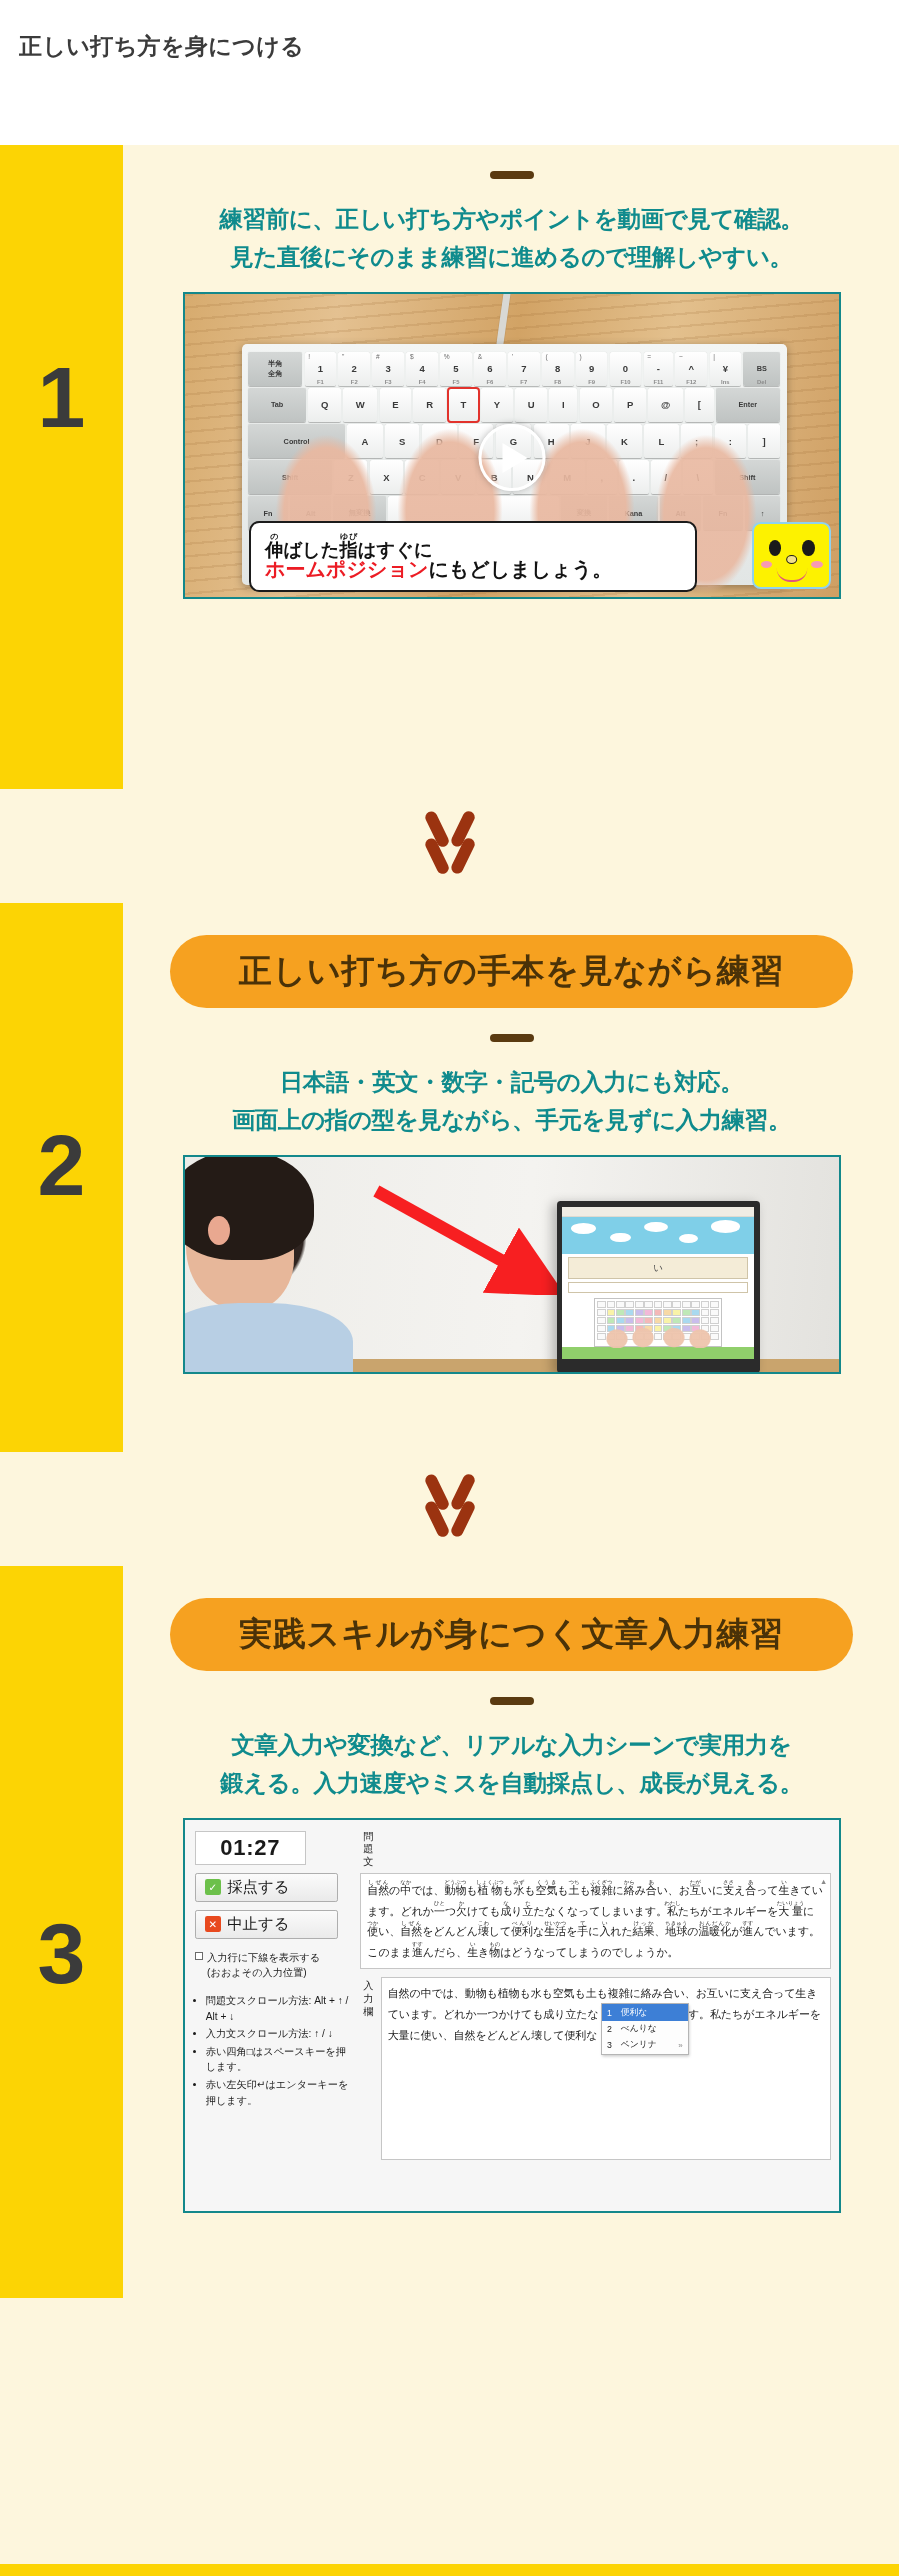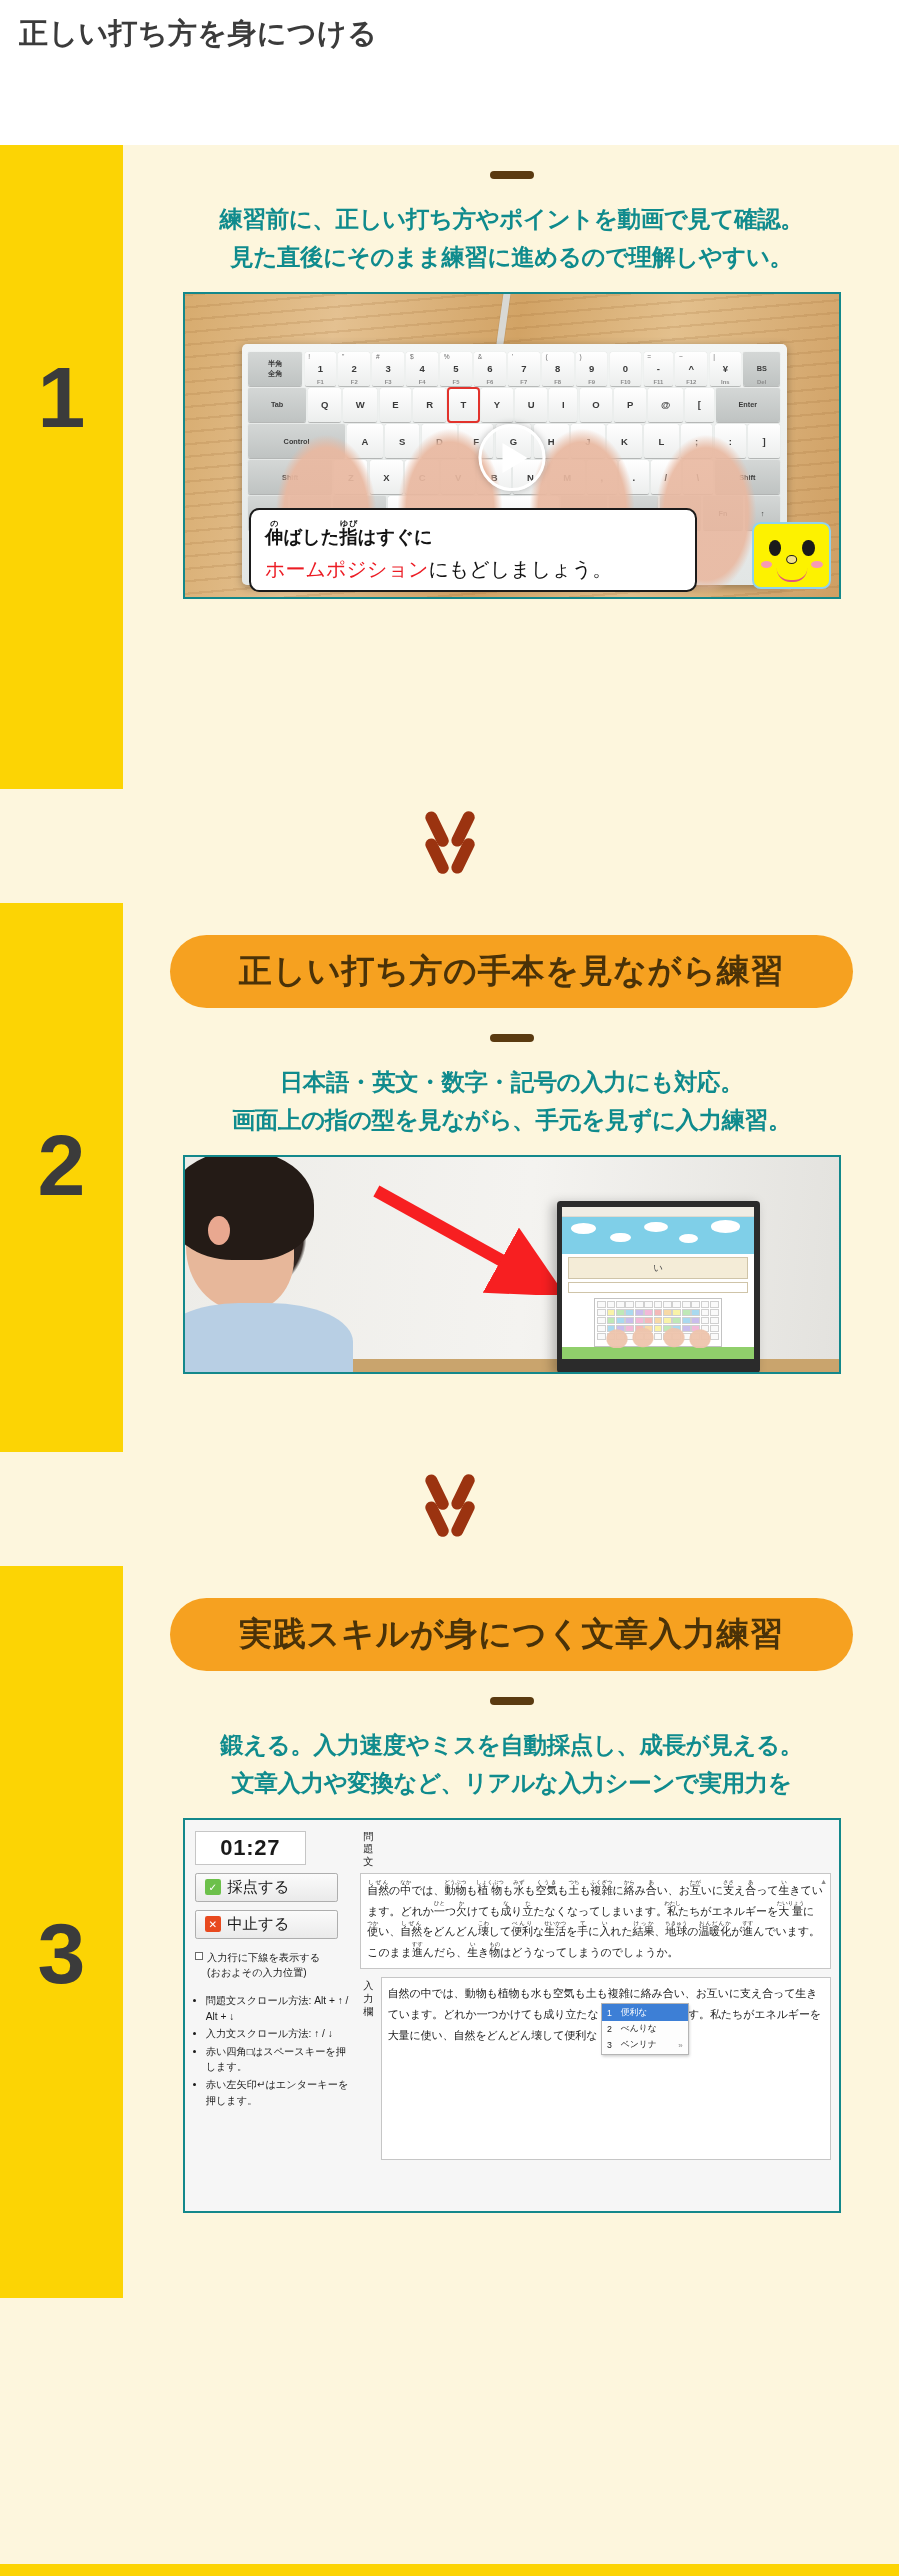--- a/index.html
+++ b/index.html
@@ -7,22 +7,22 @@
   html, body {
     width:900px;
     font-family:"Liberation Sans","DejaVu Sans",sans-serif;
     background:#ffffff;
   }
   .page { position:relative; width:900px; height:2576px; background:#fdf6dd; overflow:hidden; }
 
   
   .header { position:relative; width:900px; height:145px; background:#ffffff; }
   .header-sub {
-    position:absolute; left:19px; top:14px;
-    font-size:29px; font-weight:bold; color:#3b3b3b;
+    position:absolute; left:19px; top:31px;
+    font-size:23px; font-weight:bold; color:#3b3b3b;
     letter-spacing:0.4px;
   }
   .header-main {
     position:absolute; left:16px; top:41px;
     white-space:nowrap; color:#3b3b3b; font-weight:bold;
     letter-spacing:-0.7px;
   }
   .header-main .m1 { font-size:45px; letter-spacing:-1.5px; }
   .header-main .m2 { font-size:63px; letter-spacing:-1.5px; vertical-align:-4.4px; }
   .header-main .m3 { font-size:48px; letter-spacing:-1.5px; }
@@ -118,21 +118,21 @@
     width:0; height:0; margin-left:6.6px;
     border-left:25px solid #fff; border-top:15.4px solid transparent;
     border-bottom:15.4px solid transparent;
   }
   .caption-bubble {
     position:absolute; left:64px; bottom:5.9px; width:448px;
     background:#fff; border:2.2px solid #1b1b1b; border-radius:10.2px;
     padding:8.8px 14.6px 10.2px 14.6px; z-index:6;
   }
   .cap-l1 { font-size:18.3px; font-weight:bold; color:#131313; line-height:1; }
-  .cap-l2 { font-size:20px; font-weight:normal; color:#131313; margin-top:13px; line-height:1; }
+  .cap-l2 { font-size:20px; font-weight:bold; color:#131313; margin-top:0; line-height:1; }
   .cap-red { color:#ec1c24; }
   ruby { ruby-position:over; }
   rt { font-size:8px; font-weight:bold; color:#131313; }
   .mascot {
     position:absolute; right:7.3px; bottom:8.8px; width:79px; height:67px;
     background:#fdf200; border:2.9px solid #8fd2ef; border-radius:8.8px; z-index:6;
   }
   .mascot .eye { position:absolute; top:16px; width:12.4px; height:16px; background:#1a1a1a; border-radius:50%; }
   .mascot .eye.l { left:14.6px; } .mascot .eye.r { right:14.6px; }
   .mascot .cheek { position:absolute; top:37px; width:11.7px; height:7.3px; background:#f79ab3; border-radius:50%; }
@@ -672,22 +672,22 @@
   <div class="section" style="height:732px;">
     <div class="ybar" style="height:732px;"></div>
     <div class="step-num" style="top:344px;">3</div>
     <div class="sec-body">
 
       <div class="pill">
         <span class="pill-text">実践スキルが身につく文章入力練習</span>
       </div>
       <div class="dash"></div>
       <div class="desc">
+        <div>文章入力や変換など、リアルな入力シーンで実用力を</div>
         <div>鍛える。入力速度やミスを自動採点し、成長が見える。</div>
-        <div>文章入力や変換など、リアルな入力シーンで実用力を</div>
       </div>
 
       <div class="app-frame">
 
         <div class="app-left">
           <div class="timer">01:27</div>
 
           <div class="app-btn">
             <span class="ico-chk">✓</span>
             <span>採点する</span>

